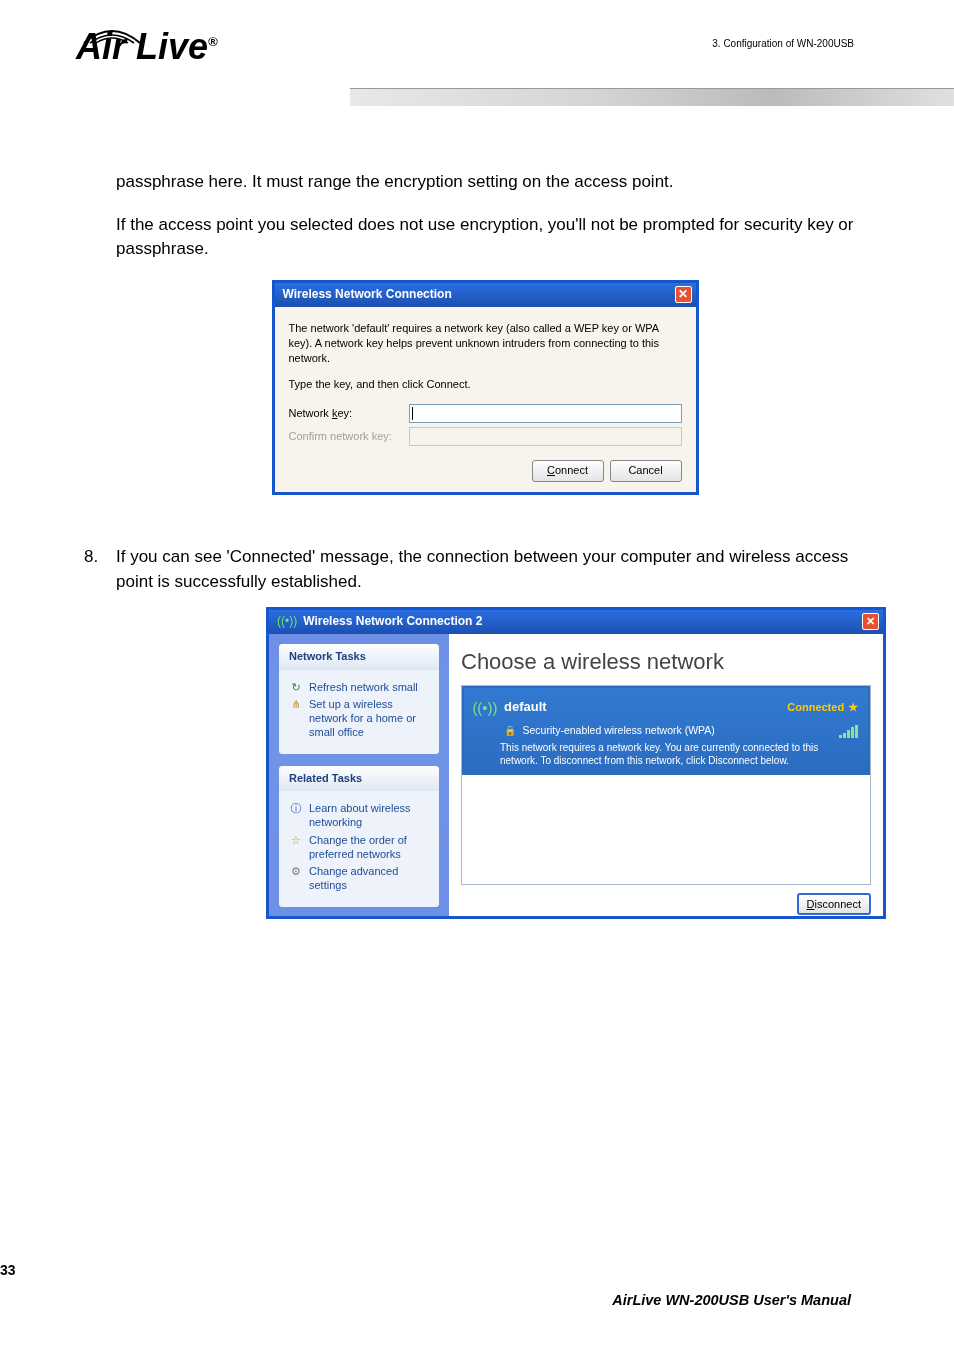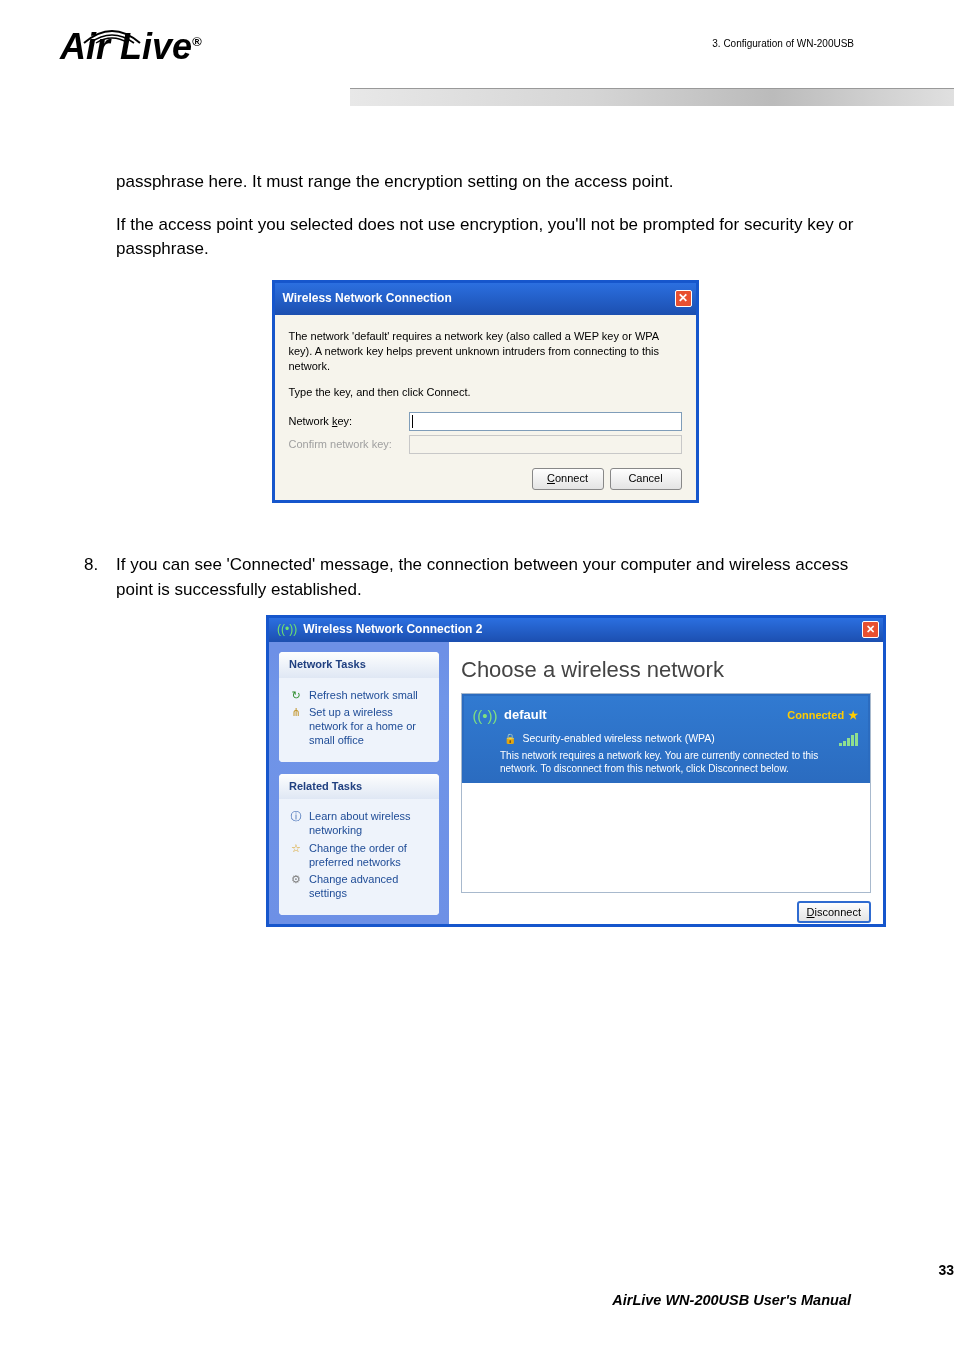--- a/index.html
+++ b/index.html
@@ -10,21 +10,21 @@
     font-family: Arial, Helvetica, sans-serif;
     position: relative;
     color: #000;
   }
   .page-header {
     position: relative;
     height: 110px;
   }
   .logo {
     position: absolute;
-    left: 60px;
+    left: 76px;
     top: 26px;
     font-family: "Arial Black", Arial, sans-serif;
     font-style: italic;
     font-weight: 900;
     font-size: 36px;
     color: #000;
   }
   .logo-line {
     position: absolute;
     left: 82px;
@@ -67,21 +67,21 @@
   
   .dlg1 {
     width: 427px;
     margin: 10px auto 50px auto;
     border: 3px solid #1656cc;
     background: #f6f4ec;
     font-size: 11px;
   }
   .dlg1-title {
     background: linear-gradient(#2b6fe0,#1c4fb0);
-    height: 32px;
+    height: 24px;
     display:flex; align-items:center; justify-content:space-between;
     padding: 0 4px 0 8px;
   }
   .dlg1-title span {
     color:#fff; font-weight:bold; font-size:12px;
   }
   .closebtn {
     width:17px; height:17px; background:#e85030; border:1px solid #fff; border-radius:2px;
     display:flex;align-items:center;justify-content:center;
     color:#fff; font-weight:bold; font-size:11px;
@@ -186,21 +186,21 @@
   .signal span{ width:3px; background:#8fe08f; display:inline-block; }
   .net-row2 { display:flex; align-items:center; gap:6px; margin:3px 0 2px 32px; font-size:10.5px; }
   .net-row2 .lock { color:#ffd040; font-size:10px; }
   .net-row3 { margin-left:28px; font-size:10px; line-height:1.3; }
   .dlg2-footer { text-align:right; padding-top:8px; }
   .xpbtn.focus { border:2px solid #2f6bd0; padding:0 8px; }
   .page-footer {
     position:absolute;
     bottom: 72px;
     left:0; right:0;
-    text-align:right;
+    text-align:left;
   }
   .page-footer .pn { font-weight:bold; font-size:14px; }
   .page-footer .man {
     position:absolute; right:103px; bottom:-30px;
     font-style:italic; font-weight:bold; font-size:14.5px;
   }
 </style>
 </head>
 <body>
 

